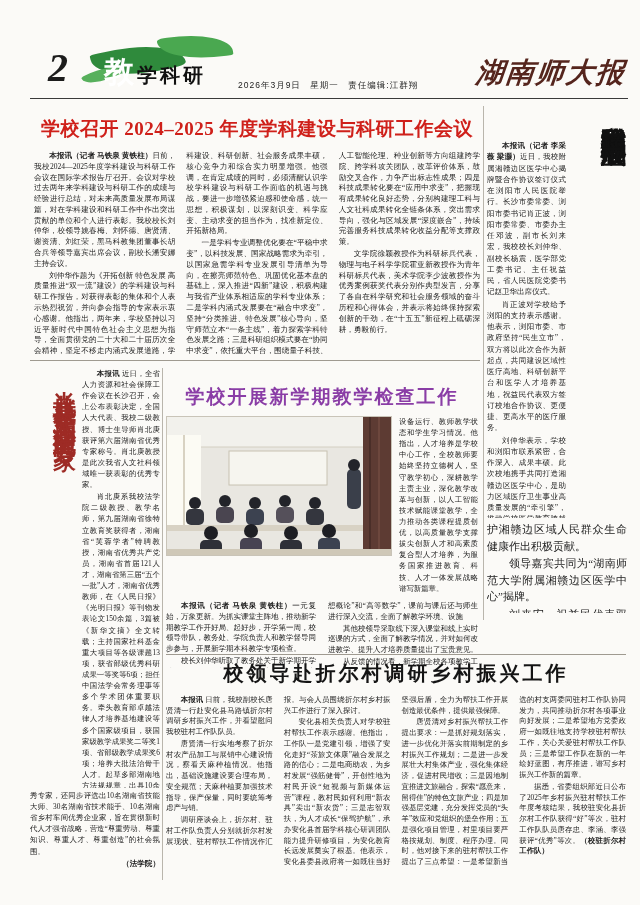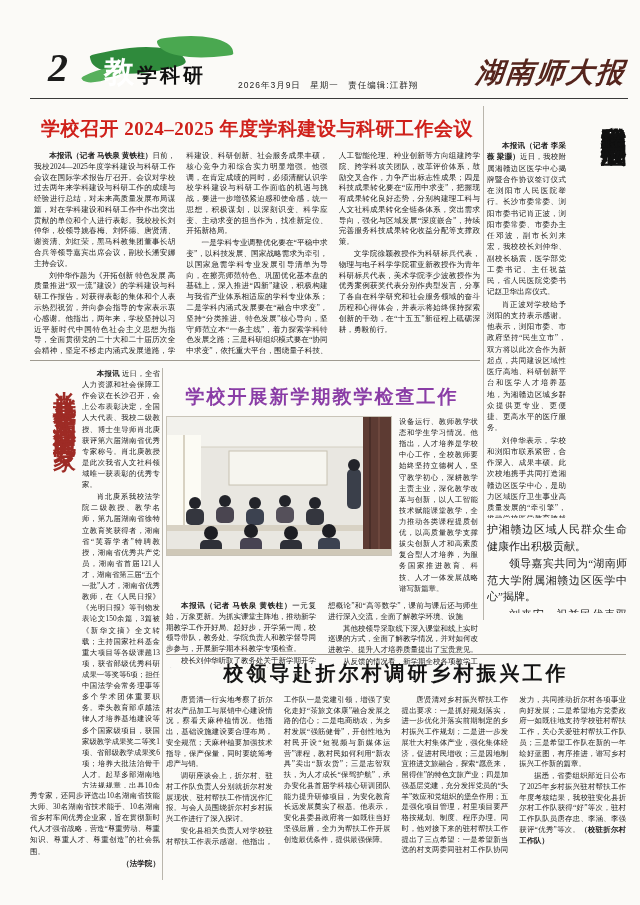--- a/index.html
+++ b/index.html
@@ -80,21 +80,21 @@
       <p class="para">一是学科专业调整优化要在“平稳中求变”，以科技发展、国家战略需求为牵引，以国家急需学科专业发展引导清单为导向，在擦亮师范特色、巩固优化基本盘的基础上，深入推进“四新”建设，积极构建与我省产业体系相适应的学科专业体系；二是学科内涵式发展要在“融合中求变”，坚持“分类推进、特色发展”核心导向，坚守师范立本“一条主线”，着力探索学科特色发展之路；三是科研组织模式要在“协同中求变”，依托重大平台，围绕量子科技、人工智能伦理、种业创新等方向组建跨学院、跨学科攻关团队，改革评价体系，鼓励交叉合作，力争产出标志性成果；四是科技成果转化要在“应用中求变”，把握现有成果转化良好态势，分别构建理工科与人文社科成果转化全链条体系，突出需求导向，强化与区域发展“深度嵌合”，持续完善服务科技成果转化收益分配等支撑政策。</p>
       <p class="para">文学院徐颖教授作为科研标兵代表，物理与电子科学学院霍亚新教授作为青年科研标兵代表，美术学院李少波教授作为优秀案例获奖代表分别作典型发言，分享了各自在科学研究和社会服务领域的奋斗历程和心得体会，并表示将始终保持探索创新的干劲，在“十五五”新征程上砥砺深耕，勇毅前行。</p>
 
     </div>
   </div>
 
   <div class="right-article">
     <div class="ra-top">
       <div class="ra-body">
         <p class="para"><b class="byline">本报讯（记者 李采薇 梁灏）</b><span>近日，我校附属湘赣边区医学中心揭牌暨合作协议签订仪式在浏阳市人民医院举行。长沙市委常委、浏阳市委书记肖正波，浏阳市委常委、市委办主任邓波，副市长刘来宏，我校校长刘仲华、副校长杨震，医学部党工委书记、主任祝益民，省人民医院党委书记赵卫华出席仪式。</span></p>
-        <p class="para">肖正波对学校给予浏阳的支持表示感谢。他表示，浏阳市委、市政府坚持“民生立市”，双方将以此次合作为新起点，共同建设区域性医疗高地、科研创新平台和医学人才培养基地，为湘赣边区城乡群众提供更专业、更便捷、更高水平的医疗服务。</p>
+        <p class="para">肖正波对学校给予浏阳的支持表示感谢。他表示，浏阳市委、市政府坚持“民生立市”，双方将以此次合作为新起点，共同建设区域性医疗高地、科研创新平台和医学人才培养基地，祝益民代表双方签订校地合作协议、更便捷、更高水平的医疗服务。</p>
         <p class="para">刘仲华表示，学校和浏阳市联系紧密，合作深入、成果丰硕。此次校地携手共同打造湘赣边区医学中心，是助力区域医疗卫生事业高质量发展的“牵引擎”，推动学校医学教育跨越式发展的新平台，打造校地合作共赢典范的新模式，将实现高校与地方发展同频共振、互利共赢。学校将全力支持医院的学科建设和科学研究，推动医教研协同发展，将湘赣边区医学中心建设成为集医疗、教学、科研、预防为一体的区域性医学高地，为守</p>
       </div>
       <div class="ra-headline">我校附属湘赣边区医学中心揭牌成立</div>
     </div>
     <div class="ra-tail">
       <p class="para no-indent">护湘赣边区域人民群众生命健康作出积极贡献。</p>
       <p class="para">领导嘉宾共同为“湖南师范大学附属湘赣边区医学中心”揭牌。</p>
       <p class="para">刘来宏、祝益民代表双方签订校地合作协议。</p>
       <p class="para">浏阳市人民医院是集临床、教学、科研于一体的三级甲等综合医院，是湘赣边区域医疗中心。根据校地合作协议，我校与浏阳市将发挥各自优势，把浏阳市人民医院合作共建为湖南师范大学直属附属医院，建立湘赣边区医学中心，在人才培养、科学研究、平台建设、成果转化等方面深度合作，推动医教研协同发展。</p>
     </div>
@@ -165,20 +165,21 @@
       <p class="para"><b class="byline">本报讯（记者 马铁泉 黄铁柱）</b><span>一元复始，万象更新。为抓实课堂主阵地，推动新学期教学工作开好局、起好步，开学第一周，校领导带队，教务处、学院负责人和教学督导同步参与，开展新学期本科教学专项检查。</span></p>
       <p class="para">校长刘仲华听取了教务处关于新学期开学准备工作汇报，并走进课堂，先后听了两位老师讲授的“习近平新时代中国特色社会主义思想概论”和“高等数学”，课前与课后还与师生进行深入交流，全面了解教学环境、设施</p>
       <p class="para">其他校领导采取线下深入课堂和线上实时巡课的方式，全面了解教学情况，并对如何改进教学、提升人才培养质量提出了宝贵意见。</p>
       <p class="para">从反馈的情况看，新学期全校各项教学工作平稳有序开展，教师备课充分、精神饱满，学生专注投入，学风浓厚，多媒体设备、智慧教室等运行稳定。</p>
     </div>
   </div>
 
   <div class="bottom-article">
     <div class="bot-headline">校领导赴折尔村调研乡村振兴工作</div>
     <div class="ba-cols">
+      <p class="para"><b class="byline">本报讯</b><span> </span><span>日前，我校副校长唐贤清一行赴安化县马路镇折尔村调研乡村振兴工作，并看望慰问我校驻村工作队队员。</span></p>
       <p class="para">唐贤清一行实地考察了折尔村农产品加工与展销中心建设情况，察看天麻种植情况。他指出，基础设施建设要合理布局，安全规范；天麻种植要加强技术指导，保产保量，同时要统筹考虑产与销。</p>
       <p class="para">调研座谈会上，折尔村、驻村工作队负责人分别就折尔村发展现状、驻村帮扶工作情况作汇报。与会人员围绕折尔村乡村振兴工作进行了深入探讨。</p>
       <p class="para">安化县相关负责人对学校驻村帮扶工作表示感谢。他指出，工作队一是党建引领，增强了安化走好“茶旅文体康”融合发展之路的信心；二是电商助农，为乡村发展“强筋健骨”，开创性地为村民开设“短视频与新媒体运营”课程，教村民如何利用“新农具”卖出“新农货”；三是志智双扶，为人才成长“保驾护航”，承办安化县首届学科核心研训团队能力提升研修项目，为安化教育长远发展奠实了根基。他表示，安化县委县政府将一如既往当好坚强后盾，全力为帮扶工作开展创造最优条件，提供最强保障。</p>
       <p class="para">唐贤清对乡村振兴帮扶工作提出要求：一是抓好规划落实，进一步优化并落实前期制定的乡村振兴工作规划；二是进一步发展壮大村集体产业，强化集体经济，促进村民增收；三是因地制宜推进文旅融合，探索“愿意来，留得住”的特色文旅产业；四是加强基层党建，充分发挥党员的“头羊”效应和党组织的堡垒作用；五是强化项目管理，村里项目要严格按规划、制度、程序办理。同时，他对接下来的驻村帮扶工作提出了三点希望：一是希望新当选的村支两委同驻村工作队协同发力，共同推动折尔村各项事业向好发展；二是希望地方党委政府一如既往地支持学校驻村帮扶工作，关心关爱驻村帮扶工作队员；三是希望工作队在新的一年绘好蓝图，有序推进，谱写乡村振兴工作新的篇章。</p>
       <p class="para"><span>据悉，省委组织部近日公布了2025年乡村振兴驻村帮扶工作年度考核结果，我校驻安化县折尔村工作队获得“好”等次，驻村工作队队员唐存忠、李涵、李强获评“优秀”等次。</span><span class="credit">（校驻折尔村工作队）</span></p>
     </div>
   </div>
 
 </div>
 

